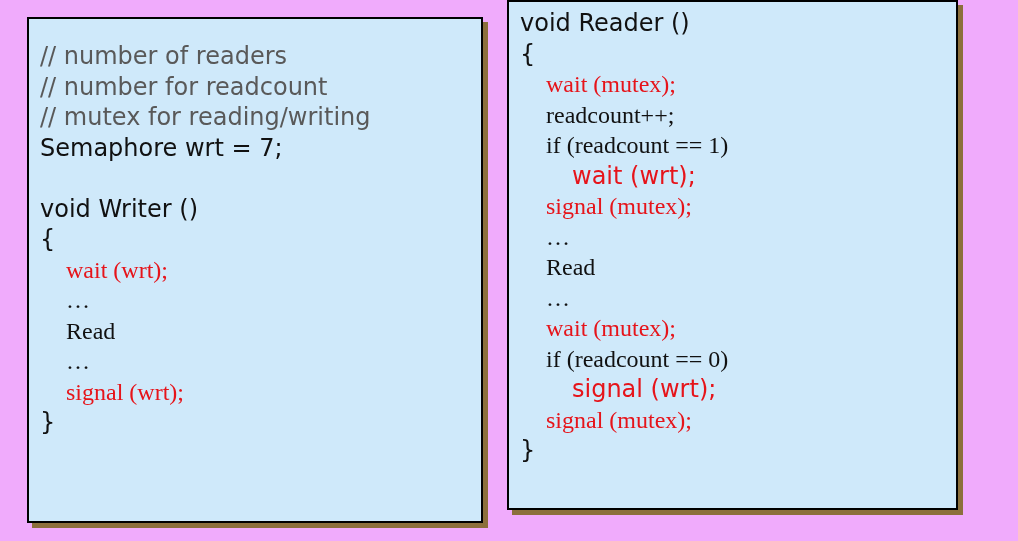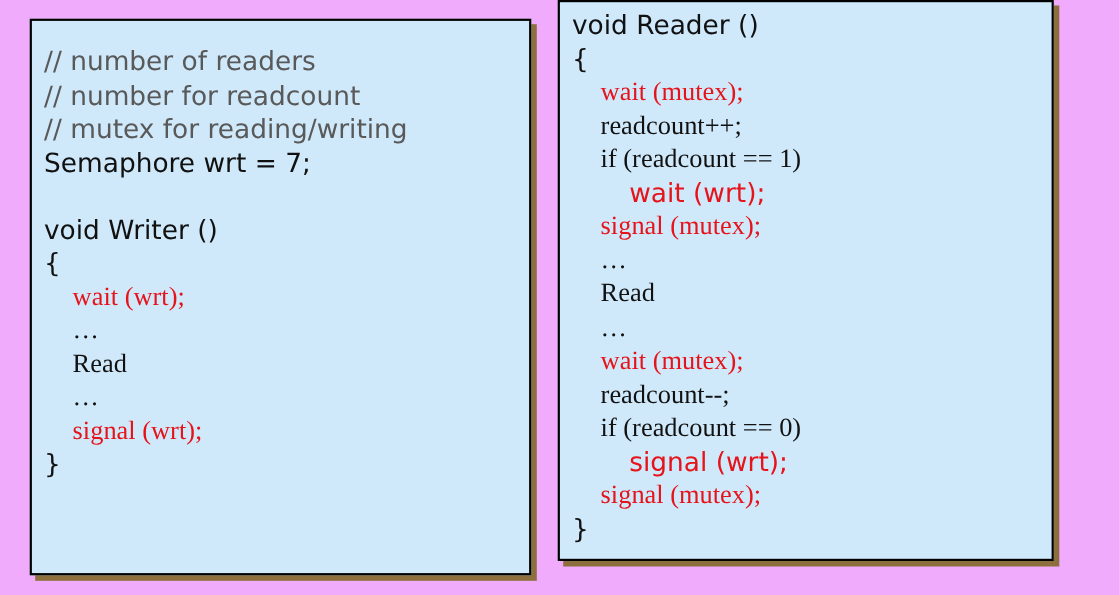--- a/index.html
+++ b/index.html
@@ -77,19 +77,18 @@
       <div class="line code indent-0">{</div>
       <div class="line red indent-1">wait (mutex);</div>
       <div class="line code indent-1">readcount++;</div>
       <div class="line code indent-1">if (readcount == 1)</div>
       <div class="line red indent-2">wait (wrt);</div>
       <div class="line red indent-1">signal (mutex);</div>
       <div class="line code indent-1">…</div>
       <div class="line code indent-1">Read</div>
       <div class="line code indent-1">…</div>
       <div class="line red indent-1">wait (mutex);</div>
-      <div class="line code indent-1">readcount--;</div>
       <div class="line code indent-1">if (readcount == 0)</div>
       <div class="line red indent-2">signal (wrt);</div>
       <div class="line red indent-1">signal (mutex);</div>
       <div class="line code indent-0">}</div>
     </div>
 </div>
 
 </body></html>

